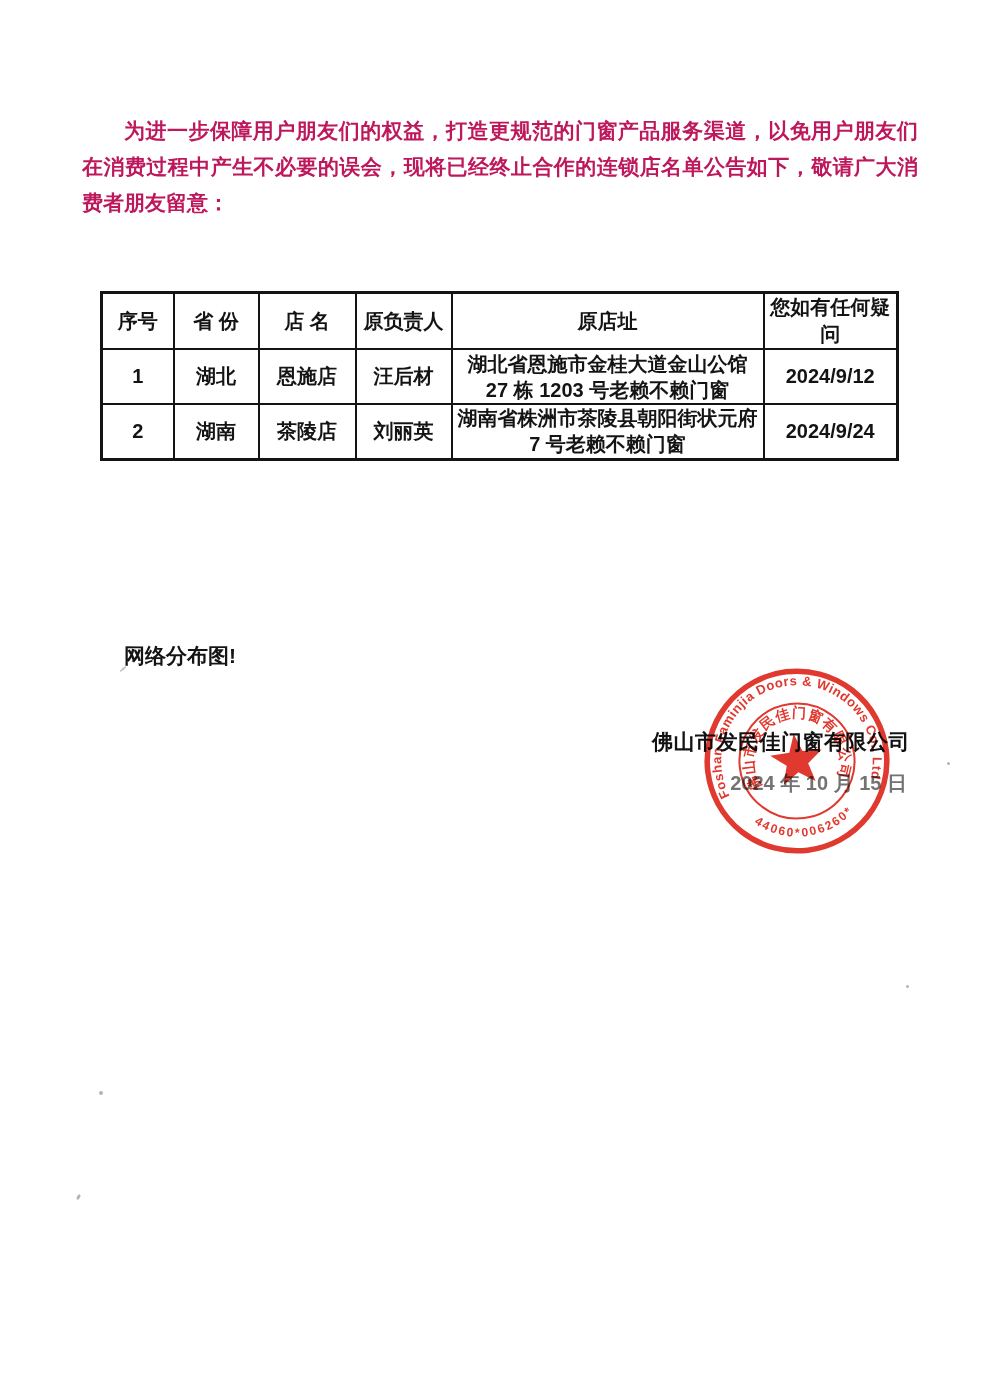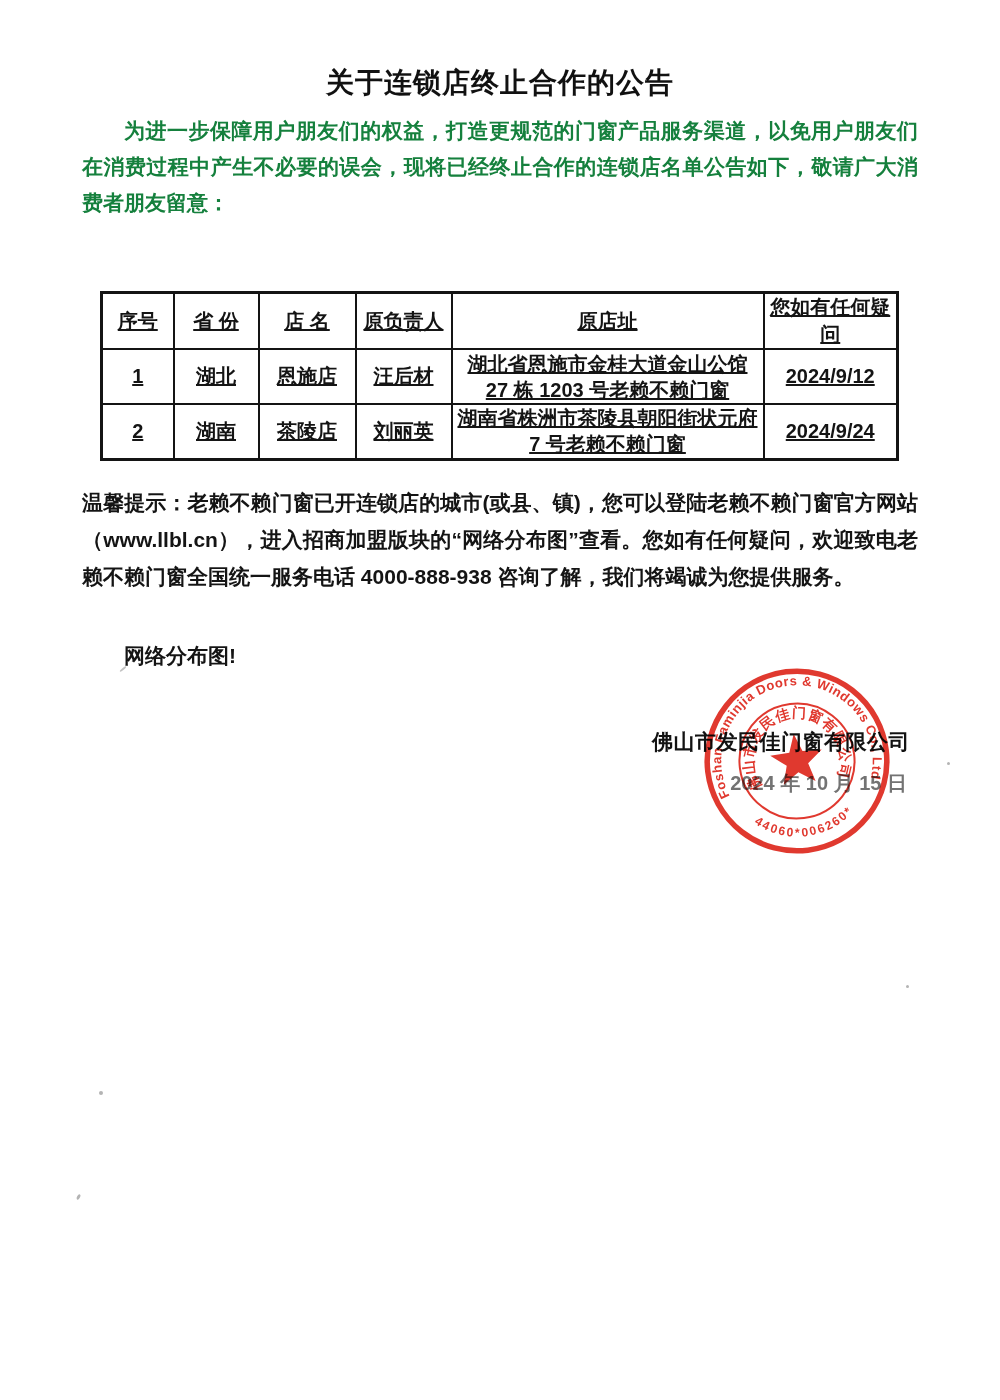--- a/index.html
+++ b/index.html
@@ -26,31 +26,30 @@
 
   .intro {
     position: absolute;
     top: 113px; left: 82px;
     width: 836px;
     font-size: 21px;
     font-weight: 600;
     line-height: 36px;
     text-align: justify;
     text-indent: 2em;
-    color: #15803d;
+    color: #be185d;
   }
 
   table.stores {
     position: absolute;
     top: 291px; left: 100px;
     border-collapse: collapse;
     table-layout: fixed;
     border: 3px solid #141414;
     font-weight: 700;
-    text-decoration: underline;
   }
   table.stores th, table.stores td {
     border: 2px solid #141414;
     text-align: center;
     vertical-align: middle;
     font-size: 20px;
     color: #141414;
     padding: 0 2px;
   }
   table.stores th { height: 54px; font-weight: 700; }
@@ -122,21 +121,20 @@
   .speck.s2 { left: 77px;  top: 1194px; width: 3px; height: 6px; transform: rotate(30deg); }
   .speck.s3 { left: 906px; top: 985px;  width: 3px; height: 3px; }
   .speck.s4 { left: 947px; top: 762px;  width: 3px; height: 3px; }
   .speck.s5 { left: 119px; top: 668px;  width: 8px; height: 2px; transform: rotate(-40deg); background: rgba(120,120,120,0.45); }
 </style>
 </head>
 <body>
 
 <div class="page">
 
-  <h1 class="doc-title">关于连锁店终止合作的公告</h1>
 
   <p class="intro">为进一步保障用户朋友们的权益，打造更规范的门窗产品服务渠道，以免用户朋友们在消费过程中产生不必要的误会，现将已经终止合作的连锁店名单公告如下，敬请广大消费者朋友留意：</p>
 
   <table class="stores">
     <colgroup>
       <col style="width:72px">
         <col style="width:85px">
         <col style="width:97px">
       <col style="width:96px">
         <col style="width:312px">
@@ -165,21 +163,20 @@
         <td class="num">2</td>
         <td>湖南</td>
         <td>茶陵店</td>
         <td>刘丽英</td>
         <td class="addr">湖南省株洲市茶陵县朝阳街状元府 7 号老赖不赖门窗</td>
         <td class="enddate">2024/9/24</td>
       </tr>
     </tbody>
   </table>
 
-  <p class="notice"><span class="lead">温馨提示：</span><span>老赖不赖门窗已开连锁店的城市(或县、镇)，您可以登陆老赖不赖门窗官方网站（</span><span class="b">www.llbl.cn</span><span>），进入招商加盟版块的“网络分布图”查看。您如有任何疑问，欢迎致电老赖不赖门窗全国统一服务电话 </span><span class="b">4000-888-938</span><span> 咨询了解，我们将竭诚为您提供服务。</span></p>
 
   <p class="closing">网络分布图!</p>
 
   <div class="sig-company">佛山市发民佳门窗有限公司</div>
   <div class="sig-date">2024 年 10 月 15 日</div>
 
   <svg class="stamp" viewBox="0 0 220 220">
     <defs>
       <path id="arcTopEn" d="M 48.6,153.0 A 75,75 0 1 1 171.4,153.0" fill="none"></path>
       <path id="arcTopCn" d="M 72.8,131.5 A 43,43 0 1 1 147.2,131.5" fill="none"></path>

